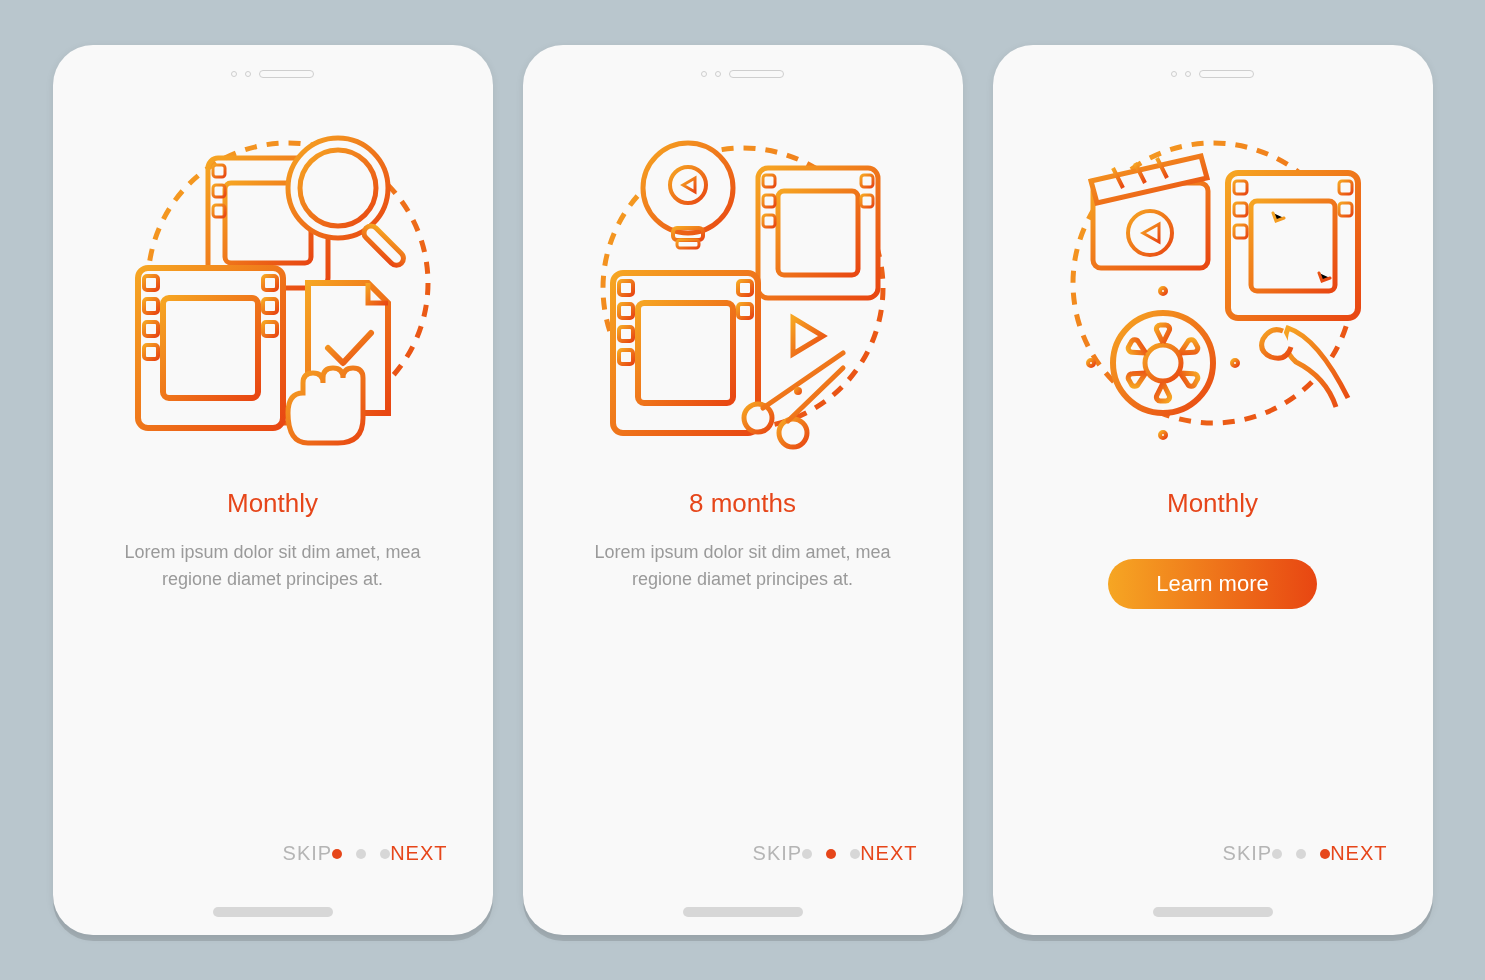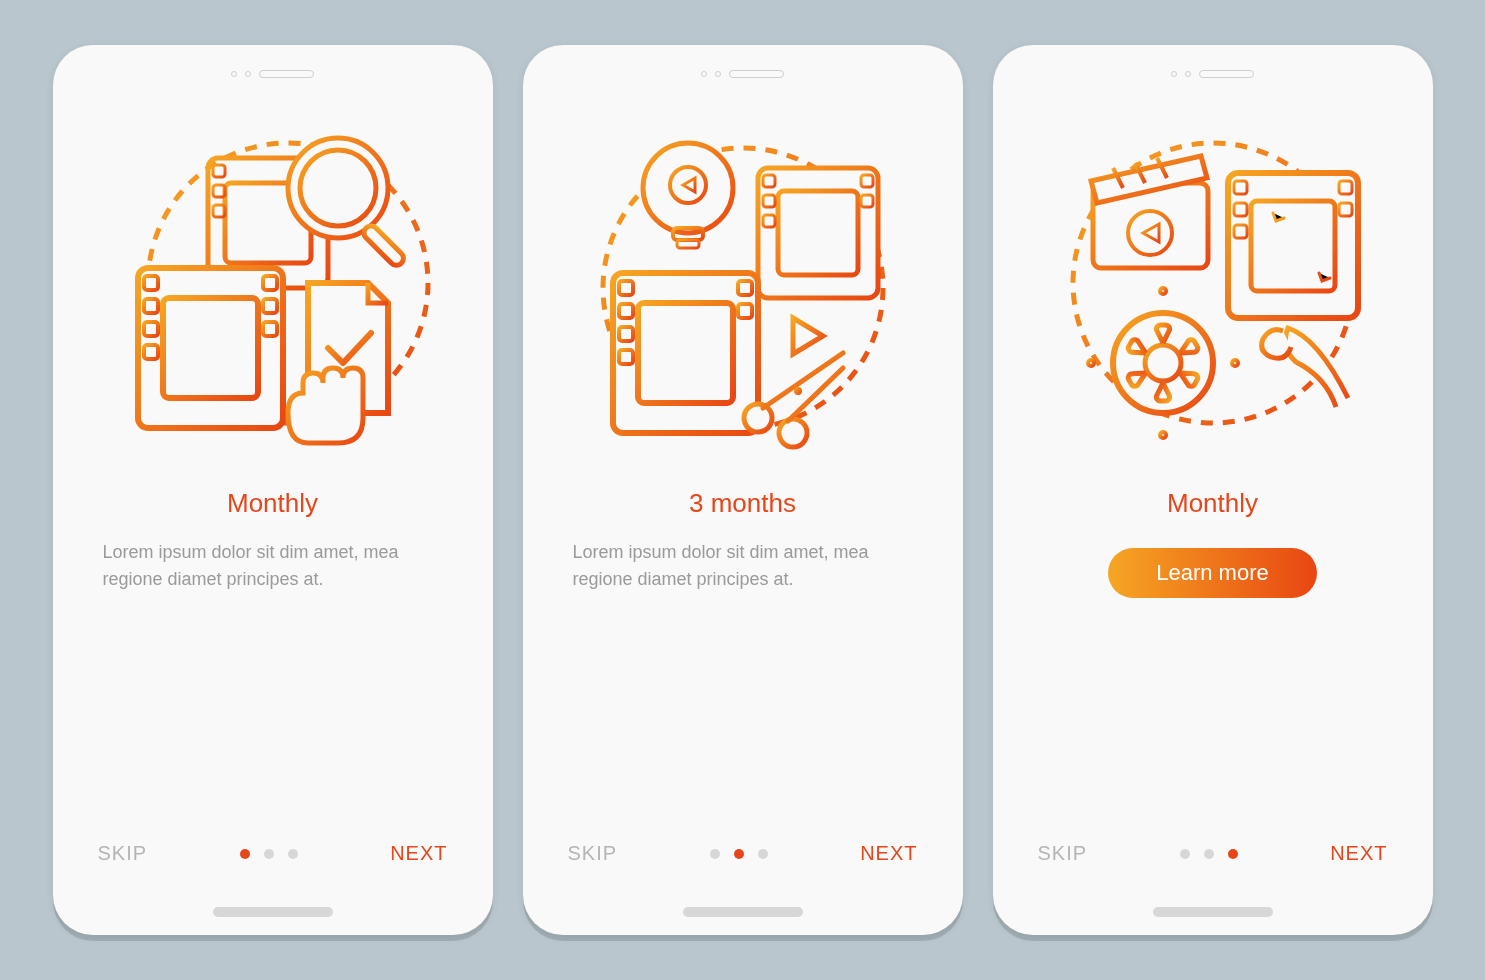--- a/index.html
+++ b/index.html
@@ -45,39 +45,40 @@
     font-size: 26px;
     color: #e6461a;
     font-weight: 400;
     margin-bottom: 20px;
     text-align: center;
   }
   .desc {
     font-size: 18px;
     line-height: 1.5;
     color: #9a9a9a;
+    text-align: center;
     max-width: 340px;
   }
   .cta {
-    margin-top: 9px;
+    margin-top: 20px;
     padding: 12px 48px;
     background: linear-gradient(90deg, #f6a623 0%, #e84612 100%);
     color: #fff;
     font-size: 22px;
     border: none;
     border-radius: 50px;
     cursor: pointer;
   }
   .nav {
     position: absolute;
     bottom: 70px;
     left: 0; right: 0;
     display: flex;
     align-items: center;
-    justify-content: space-between;
+    justify-content: flex-end;
     padding: 0 45px;
   }
   .skip { color: #b5b5b5; font-size: 20px; letter-spacing: 1px; cursor: pointer; }
   .next { color: #e6461a; font-size: 20px; letter-spacing: 1px; cursor: pointer; }
   .dots { display: flex; gap: 14px; }
   .dot { width: 10px; height: 10px; border-radius: 50%; background: #d7d7d7; }
   .dot.active { background: #e6461a; }
   .homebar {
     position: absolute;
     bottom: 18px;
@@ -191,21 +192,21 @@
       <rect x="155" y="168" width="14" height="14" rx="3" fill="none" stroke="url(#g2)" stroke-width="4"></rect>
         <rect x="155" y="191" width="14" height="14" rx="3" fill="none" stroke="url(#g2)" stroke-width="4"></rect>
 
       <circle cx="175" cy="305" r="14" fill="#f9f9f9" stroke="url(#g2)" stroke-width="5"></circle>
       <circle cx="210" cy="320" r="14" fill="#f9f9f9" stroke="url(#g2)" stroke-width="5"></circle>
       <line x1="180" y1="295" x2="260" y2="240" stroke="url(#g2)" stroke-width="5" stroke-linecap="round"></line>
       <line x1="205" y1="308" x2="260" y2="255" stroke="url(#g2)" stroke-width="5" stroke-linecap="round"></line>
       <circle cx="215" cy="278" r="4" fill="url(#g2)"></circle>
     </svg>
   </div>
-  <div class="title">3 months</div>
+  <div class="title">8 months</div>
   <div class="desc">Lorem ipsum dolor sit dim amet, mea regione diamet principes at.</div>
   <div class="nav">
     <span class="skip">SKIP</span>
     <div class="dots">
       <span class="dot"></span>
       <span class="dot active"></span>
       <span class="dot"></span>
     </div>
     <span class="next">NEXT</span>
   </div>

